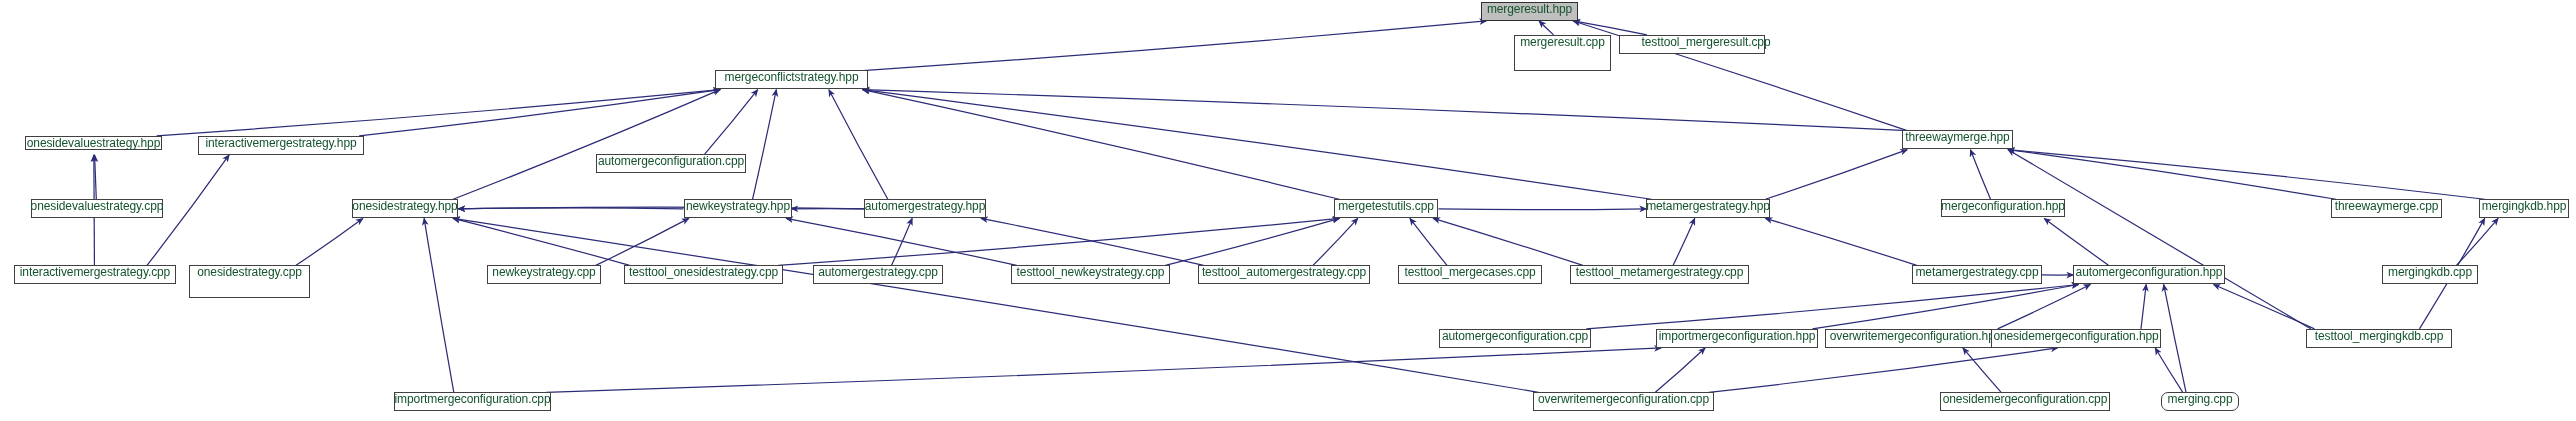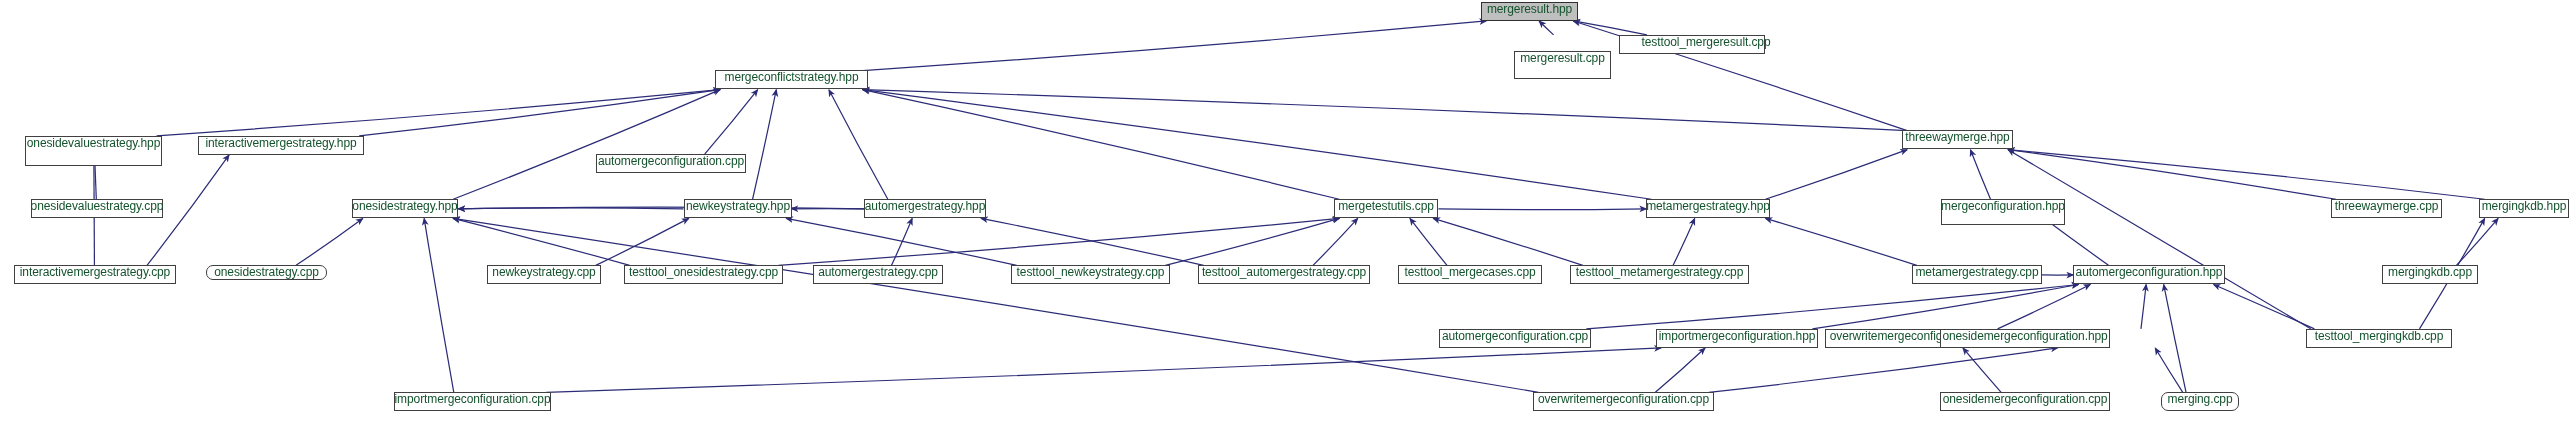--- a/index.html
+++ b/index.html
@@ -97,33 +97,33 @@
         <path d="M895,305 Q1218.609606439035,282.5441025598574 1540,251" marker-end="url(#arrow)" stroke="#2b2b77"></path>
         <path d="M1340,305 Q1441.2772626762248,279.6219208586981 1540,251" marker-end="url(#arrow)" stroke="#2b2b77"></path>
         <path d="M1509.76,305 Q1536.412891899579,278.29838523803386 1561.24,251" marker-end="url(#arrow)" stroke="#2b2b77"></path>
         <path d="M1820.08,305 Q1732.7776937789706,276.6208402887955 1648,251" marker-end="url(#arrow)" stroke="#2b2b77"></path>
       </g>
   </svg>
   <div id="node-layer">
       <div class="node root" style="left: 1481px; top: 1.7px; width: 97px; height: 19px;">
         <span>mergeresult.hpp</span>
       </div>
-      <div class="node" style="left: 1514px; top: 35px; width: 97px; height: 28px; margin-top: 16px;">
+      <div class="node" style="left: 1514px; top: 35px; width: 97px; height: 36px;">
         <span>mergeresult.cpp</span>
       </div>
       <div class="node" style="left: 1619px; top: 35px; width: 146px; height: 19px; padding-left: 28px;">
         <span>testtool_mergeresult.cpp</span>
       </div>
       <div class="node" style="left: 715px; top: 70px; width: 153px; height: 19px;">
         <span>mergeconflictstrategy.hpp</span>
       </div>
       <div class="node" style="left: 1902px; top: 130px; width: 111px; height: 19px;">
         <span>threewaymerge.hpp</span>
       </div>
-      <div class="node" style="left: 25px; top: 136px; width: 137px; height: 30px;">
+      <div class="node" style="left: 25px; top: 136px; width: 137px; height: 14px;">
         <span>onesidevaluestrategy.hpp</span>
       </div>
       <div class="node" style="left: 198px; top: 136px; width: 166px; height: 19px;">
         <span>interactivemergestrategy.hpp</span>
       </div>
       <div class="node" style="left: 596px; top: 154px; width: 150px; height: 19px;">
         <span>automergeconfiguration.cpp</span>
       </div>
       <div class="node" style="left: 31px; top: 199px; width: 132px; height: 19px;">
         <span>onesidevaluestrategy.cpp</span>
@@ -136,33 +136,33 @@
       </div>
       <div class="node" style="left: 864px; top: 199px; width: 122px; height: 19px;">
         <span>automergestrategy.hpp</span>
       </div>
       <div class="node" style="left: 1334px; top: 199px; width: 104px; height: 19px;">
         <span>mergetestutils.cpp</span>
       </div>
       <div class="node" style="left: 1646px; top: 199px; width: 124px; height: 19px;">
         <span>metamergestrategy.hpp</span>
       </div>
-      <div class="node" style="left: 1941px; top: 199px; width: 124px; height: 26px;">
+      <div class="node" style="left: 1941px; top: 199px; width: 124px; height: 18px;">
         <span>mergeconfiguration.hpp</span>
       </div>
       <div class="node" style="left: 2331px; top: 199px; width: 111px; height: 19px;">
         <span>threewaymerge.cpp</span>
       </div>
       <div class="node" style="left: 2479px; top: 199px; width: 90px; height: 19px;">
         <span>mergingkdb.hpp</span>
       </div>
       <div class="node" style="left: 14px; top: 265px; width: 162px; height: 19px;">
         <span>interactivemergestrategy.cpp</span>
       </div>
-      <div class="node" style="left: 206px; top: 265px; width: 121px; height: 15px; border-radius: 7px;">
+      <div class="node" style="left: 189px; top: 265px; width: 121px; height: 33px;">
         <span>onesidestrategy.cpp</span>
       </div>
       <div class="node" style="left: 487px; top: 265px; width: 114px; height: 19px;">
         <span>newkeystrategy.cpp</span>
       </div>
       <div class="node" style="left: 624px; top: 265px; width: 159px; height: 19px;">
         <span>testtool_onesidestrategy.cpp</span>
       </div>
       <div class="node" style="left: 813px; top: 265px; width: 130px; height: 19px;">
         <span>automergestrategy.cpp</span>
@@ -190,21 +190,21 @@
       </div>
       <div class="node" style="left: 1439px; top: 329px; width: 152px; height: 19px;">
         <span>automergeconfiguration.cpp</span>
       </div>
       <div class="node" style="left: 1656px; top: 329px; width: 162px; height: 19px;">
         <span>importmergeconfiguration.hpp</span>
       </div>
       <div class="node" style="left: 1825px; top: 329px; width: 181px; height: 19px;">
         <span>overwritemergeconfiguration.hpp</span>
       </div>
-      <div class="node" style="left: 1940px; top: 329px; width: 170px; height: 19px;">
+      <div class="node" style="left: 1991px; top: 329px; width: 170px; height: 19px;">
         <span>onesidemergeconfiguration.hpp</span>
       </div>
       <div class="node" style="left: 2306px; top: 329px; width: 146px; height: 19px;">
         <span>testtool_mergingkdb.cpp</span>
       </div>
       <div class="node" style="left: 394px; top: 392px; width: 157px; height: 19px;">
         <span>importmergeconfiguration.cpp</span>
       </div>
       <div class="node" style="left: 1533px; top: 392px; width: 181px; height: 19px;">
         <span>overwritemergeconfiguration.cpp</span>

